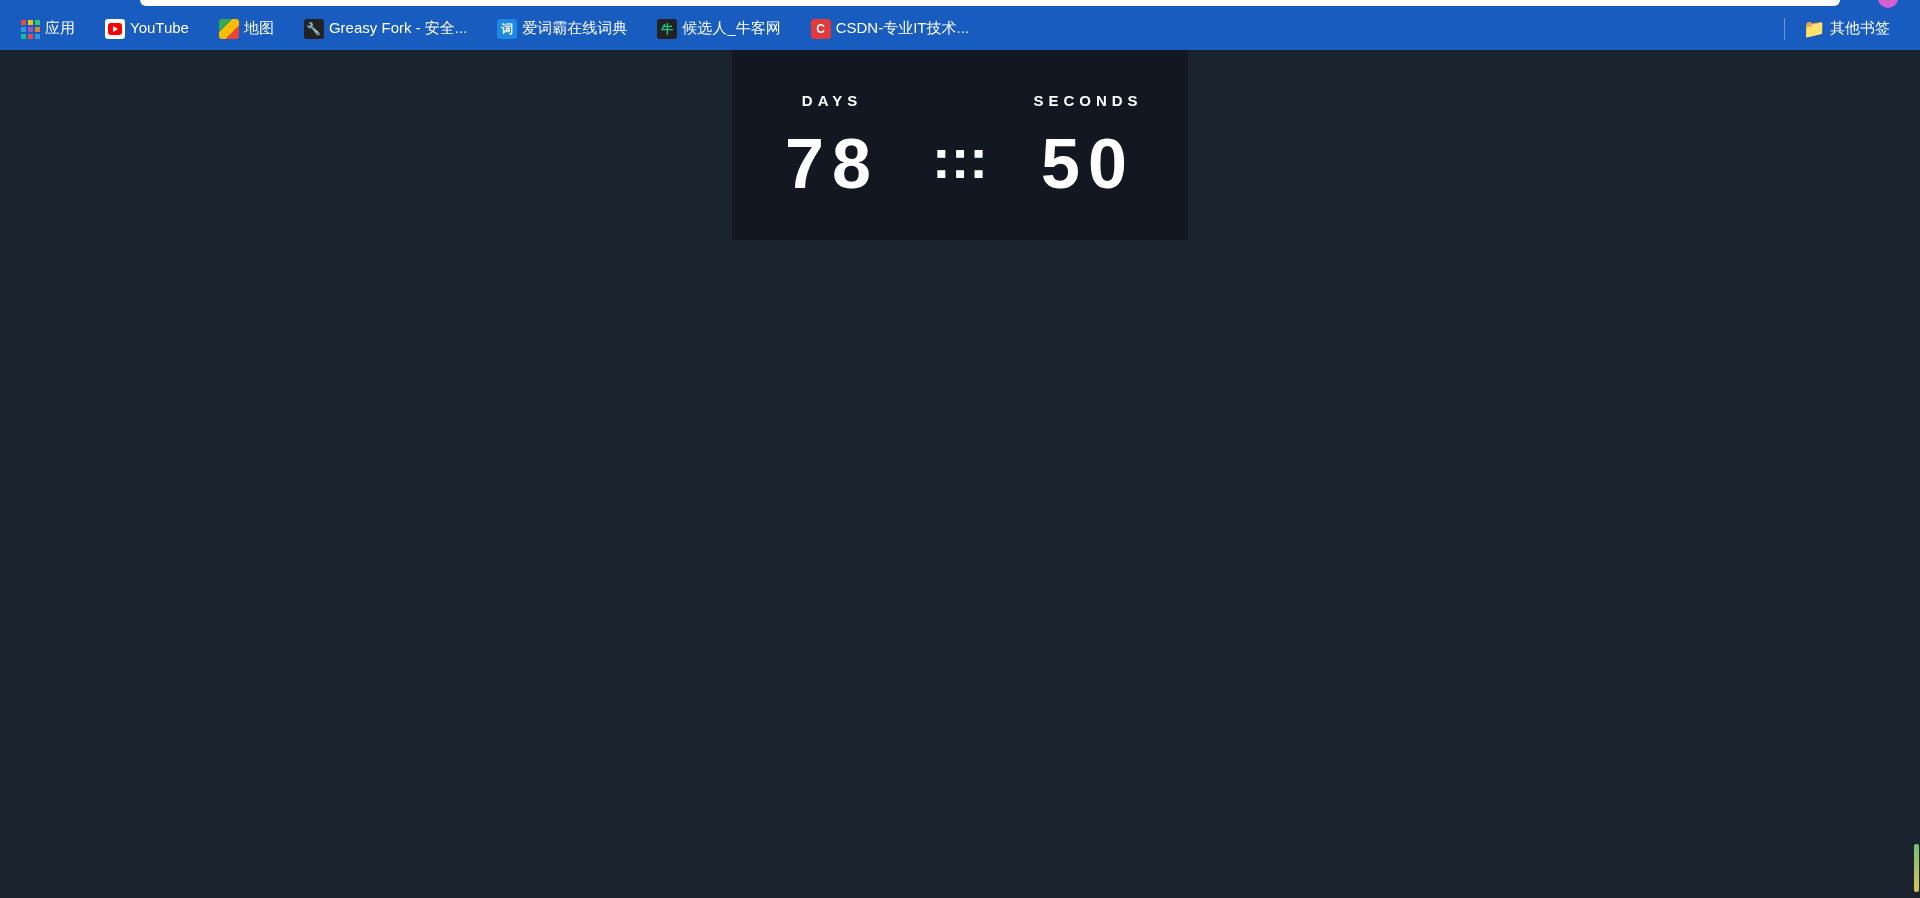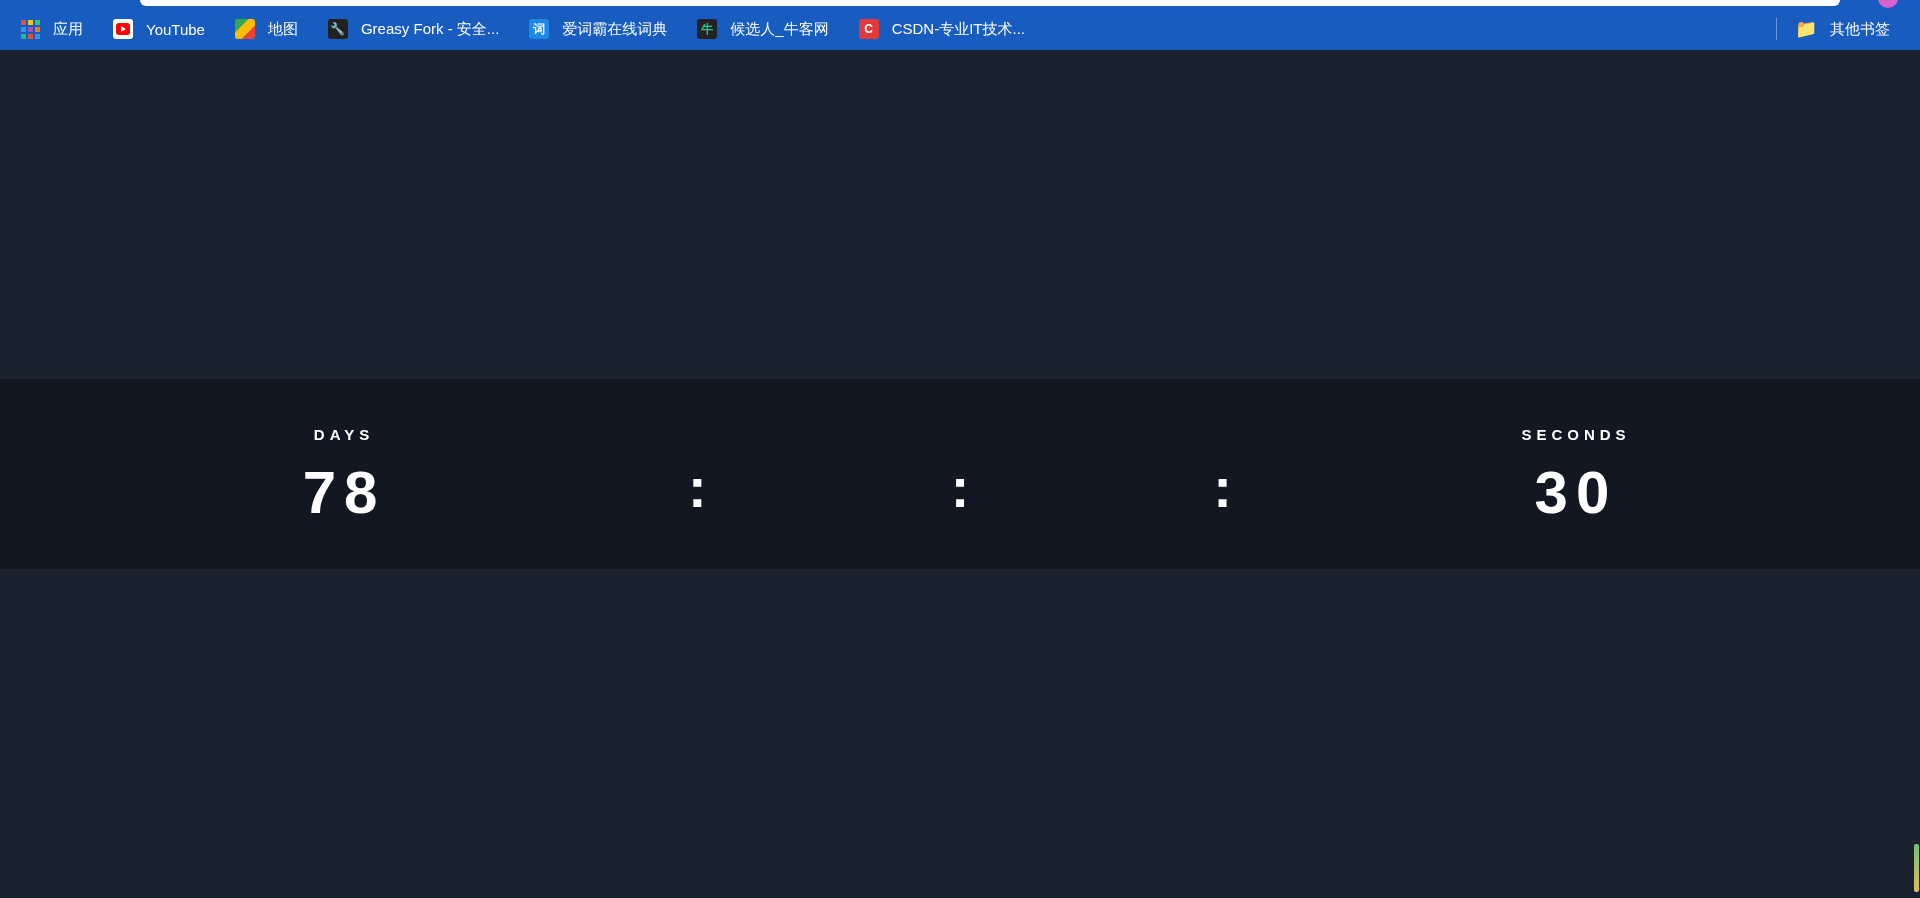--- a/index.html
+++ b/index.html
@@ -42,22 +42,21 @@
       height: 42px;
       background: #175cbe;
       display: flex;
       align-items: center;
       padding: 0 10px;
       color: #fff;
       font-size: 15px;
     }
     .bm {
       display: flex;
-      align-items: center;
-      gap: 13px;
+      gap: 5px;
       padding: 5px 10px;
       margin-right: 10px;
       border-radius: 3px;
       cursor: pointer;
       white-space: nowrap;
     }
     .bm-spacer { flex: 1; }
     .bm-sep {
       width: 1px;
       height: 22px;
@@ -79,21 +78,21 @@
     .i-dict { background:#1e88e5; color:#fff;}
     .i-nowcoder { background:#222; color:#1ec38b;}
     .i-csdn { background:#e03a3a; color:#fff;}
     .i-folder { color:#ffd75e; font-size:18px;}
     
     .page {
       width: 100%;
       height: calc(100% - 50px);
       background: #1a222d;
       display: flex;
-      flex-direction: column;
+      flex-direction: row;
     }
     .top-gap { flex: 1; }
     .bottom-gap { flex: 1; position:relative; }
     
     .countdown-band {
       background: #121721;
       height: 190px;
       display: flex;
       align-items: center;
       justify-content: space-evenly;
@@ -107,21 +106,21 @@
     }
     .unit-label {
       font-size: 15px;
       font-weight: 900;
       letter-spacing: 5px;
       text-transform: uppercase;
       margin-bottom: 20px;
       font-family: "Arial Black", Impact, sans-serif;
     }
     .unit-value {
-      font-size: 60px;
+      font-size: 70px;
       font-weight: 900;
       letter-spacing: 8px;
       line-height: 1;
       font-family: "Arial Black", Impact, sans-serif;
     }
     .colon {
       font-size: 56px;
       font-weight: 900;
       line-height: 1;
       align-self: center;
@@ -204,20 +203,20 @@
   <div class="countdown-band">
     <div class="unit">
       <div class="unit-label">DAYS</div>
       <div class="unit-value">78</div>
     </div>
     <div class="colon">:</div>
     <div class="colon">:</div>
     <div class="colon">:</div>
     <div class="unit">
       <div class="unit-label">SECONDS</div>
-      <div class="unit-value">30</div>
+      <div class="unit-value">50</div>
     </div>
   </div>
 
   <div class="bottom-gap">
     <div class="scroll-dash"></div>
   </div>
 </div>
 
 </body></html>

